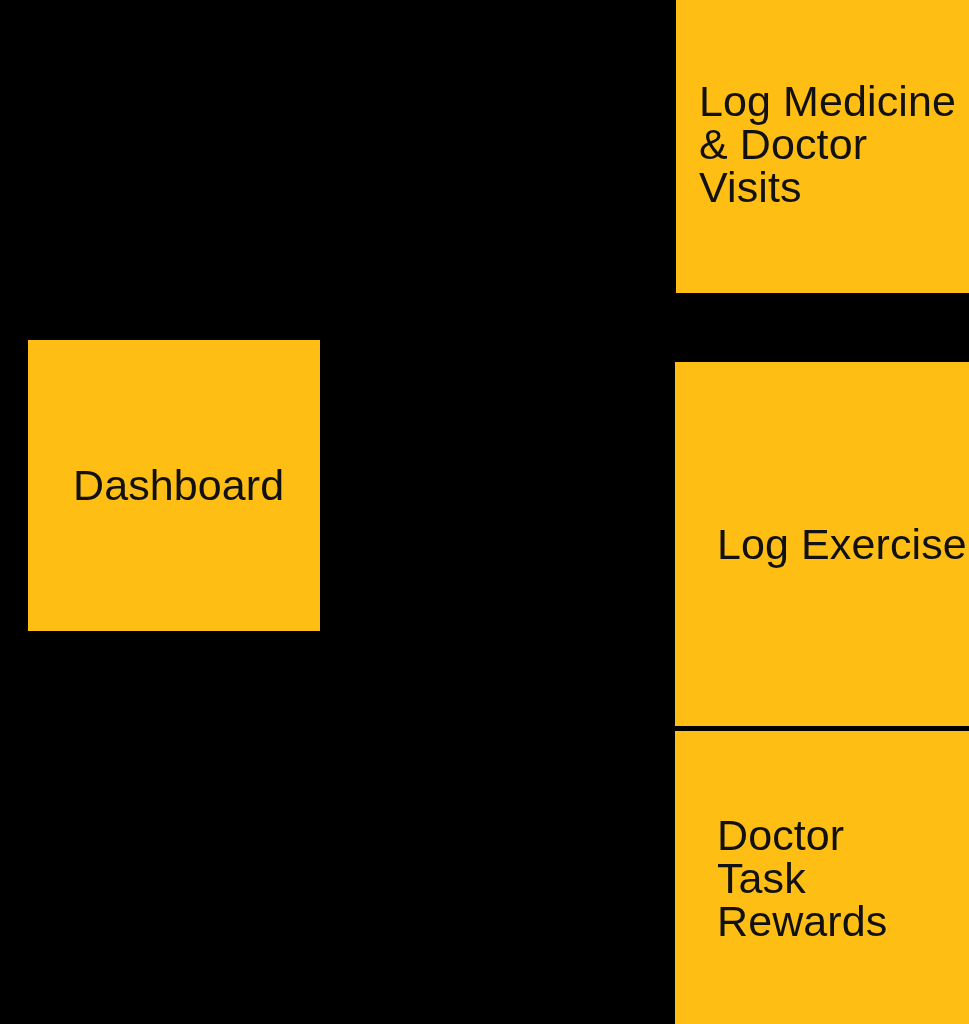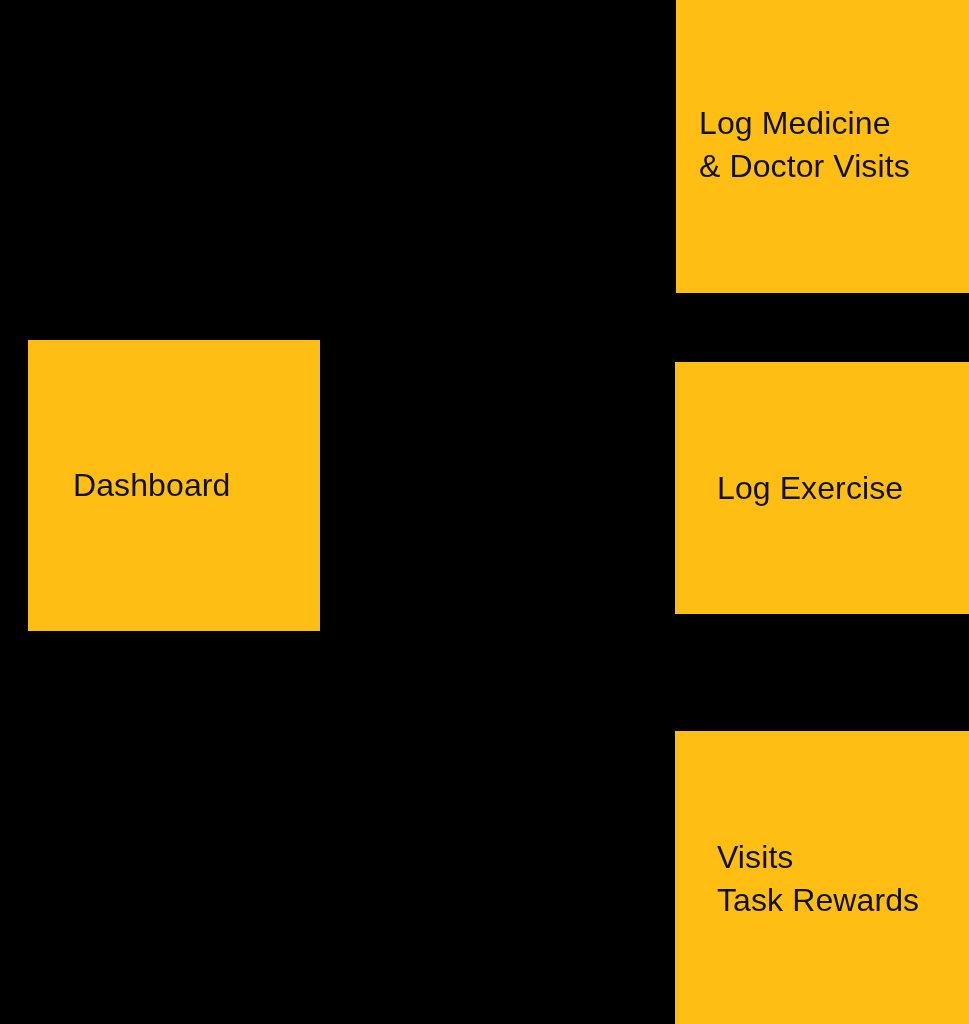--- a/index.html
+++ b/index.html
@@ -23,21 +23,21 @@
     position: absolute;
     background: #ffbe13;
     box-sizing: border-box;
     display: flex;
     flex-direction: column;
     justify-content: center;
     overflow: hidden;
   }
   .tile-label {
     color: #111111;
-    font-size: 32px;
+    font-size: 43px;
     line-height: 43px;
     font-weight: 400;
     letter-spacing: 0.1px;
     white-space: pre-line;
     text-align: left;
   }
 
   
 
   
@@ -62,21 +62,21 @@
   }
   #tile-dashboard .tile-label {
     padding-left: 45px;
   }
 
   
   #tile-log-exercise {
     left: 675px;
     top: 362px;
     width: 294px;
-    height: 252px;
+    height: 364px;
   }
   #tile-log-exercise .tile-label {
     padding-left: 42px;
   }
 
   
   #tile-redeem-rewards {
     left: 675px;
     top: 731px;
     width: 294px;
@@ -99,17 +99,17 @@
 
   <div class="tile" id="tile-dashboard" style="background: rgb(255, 190, 19);">
     <div class="tile-label" style="color: rgb(17, 17, 17);">Dashboard</div>
   </div>
 
   <div class="tile" id="tile-log-exercise" style="background: rgb(255, 190, 19);">
     <div class="tile-label" style="color: rgb(17, 17, 17);">Log Exercise</div>
   </div>
 
   <div class="tile" id="tile-redeem-rewards" style="background: rgb(255, 190, 19);">
-    <div class="tile-label" style="color: rgb(17, 17, 17);">Visits
+    <div class="tile-label" style="color: rgb(17, 17, 17);">Doctor
 Task Rewards</div>
   </div>
 
 </div>
 
 </body></html>

